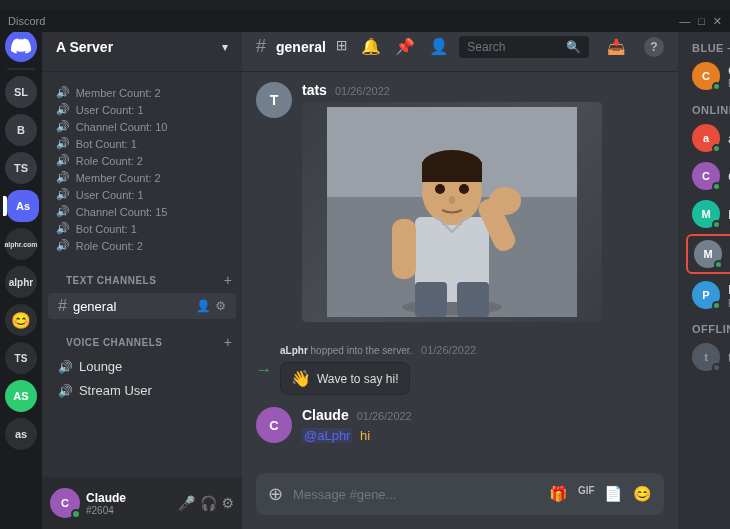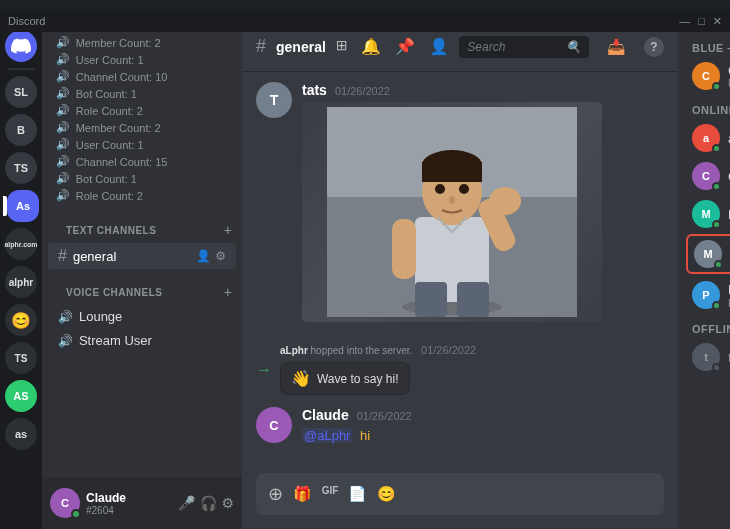--- a/index.html
+++ b/index.html
@@ -197,21 +197,20 @@
     .chat-channel-name { font-size: 14px; font-weight: 700; color: white; flex: 1; }
     .header-icons { display: flex; gap: 14px; color: #b9bbbe; font-size: 16px; }
     .search-bar {
       background: #202225;
       border-radius: 4px;
       padding: 4px 8px;
       display: flex;
       align-items: center;
       gap: 6px;
       width: 130px;
-      font-style: italic;
     }
     .search-text { font-size: 12px; color: #72767d; flex: 1; }
     .search-icon { color: #72767d; font-size: 12px; }
 
     
     .chat-messages {
       flex: 1;
       overflow-y: auto;
       padding: 10px 14px;
     }
@@ -437,20 +436,24 @@
       </div>
       <div class="server-icon alphr" style="font-size:7px; font-weight:600; color:#dcddde;">alphr.com</div>
       <div class="server-icon alphr2" style="font-size:10px">alphr</div>
       <div class="server-icon emoji">😊</div>
       <div class="server-icon ts2" style="font-size:10px">TS</div>
       <div class="server-icon as2" style="background:#2ecc71; border-radius:50%">AS</div>
       <div class="server-icon as3" style="font-size:11px">as</div>
     </div>
 
     <div class="channel-sidebar">
+      <div class="server-header">
+        <span class="server-name">A Server</span>
+        <span class="chevron-icon">▾</span>
+      </div>
 
       <div class="channel-list">
         <div class="stats-list">
           <div class="stat-item">
             <span class="stat-icon">🔊</span>
             <span>Member Count: 2</span>
           </div>
           <div class="stat-item">
             <span class="stat-icon">🔊</span>
             <span>User Count: 1</span>
@@ -631,20 +634,21 @@
               <span class="mention">@aLphr</span>
               <span style="color:#f0b132; margin-left:4px"> hi</span>
             </div>
           </div>
         </div>
       </div>
 
       <div class="chat-input-area">
         <div class="chat-input">
           <span class="input-add-btn">⊕</span>
+          <span class="input-text">Message #gene...</span>
           <div class="input-icons">
             <span>🎁</span>
             <span style="font-size:10px; font-weight:700; color:#b9bbbe">GIF</span>
             <span>📄</span>
             <span>😊</span>
           </div>
         </div>
       </div>
     </div>
 

